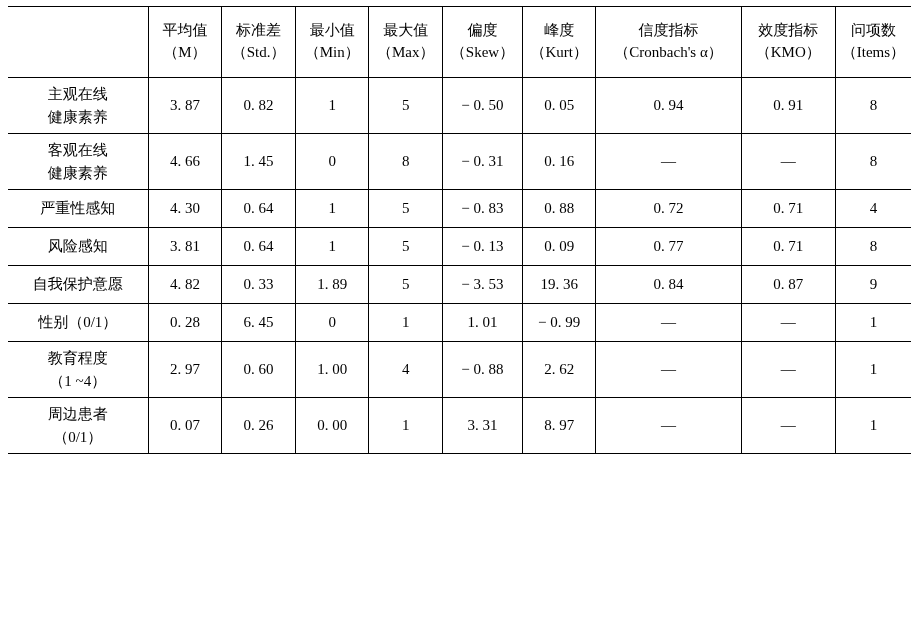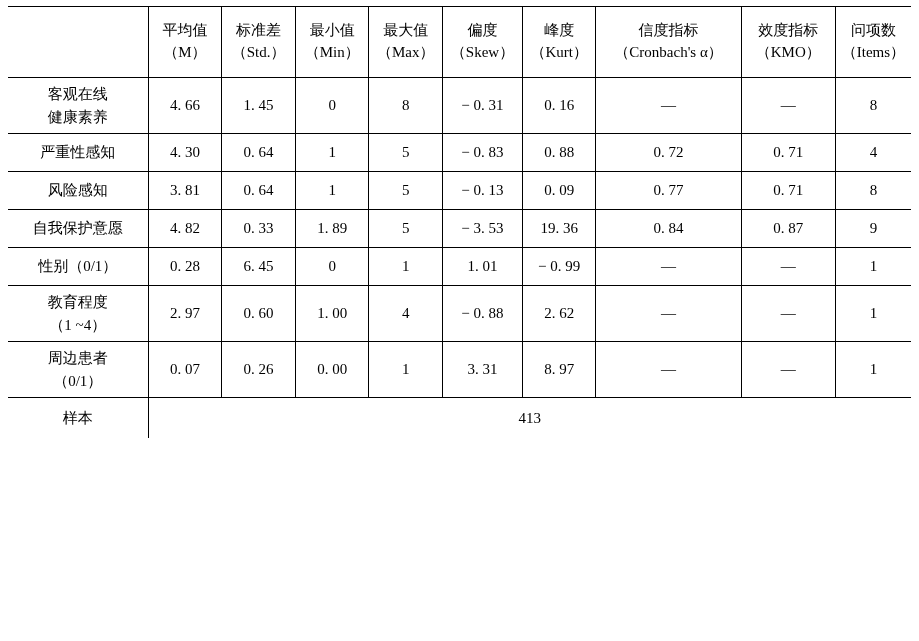--- a/index.html
+++ b/index.html
@@ -138,20 +138,35 @@
           <span class="hcell">（KMO）</span>
         </th>
         <th>
           <span class="hcell">问项数</span>
           <span class="hcell">（Items）</span>
         </th>
       </tr>
     </thead>
     <tbody>
 
+      <tr class="data-row h1row">
+        <td class="rowlabel">
+          <span class="l2">主观在线</span>
+          <span class="l2">健康素养</span>
+        </td>
+        <td class="num">3. 87</td>
+        <td class="num">0. 82</td>
+        <td class="num">1</td>
+        <td class="num">5</td>
+        <td class="num">− 0. 50</td>
+        <td class="num">0. 05</td>
+        <td class="num">0. 94</td>
+        <td class="num">0. 91</td>
+        <td class="num">8</td>
+      </tr>
 
       <tr class="data-row h1row">
         <td class="rowlabel">
           <span class="l2">客观在线</span>
           <span class="l2">健康素养</span>
         </td>
         <td class="num">4. 66</td>
         <td class="num">1. 45</td>
         <td class="num">0</td>
         <td class="num">8</td>
@@ -249,20 +264,16 @@
         <td class="num">0. 26</td>
         <td class="num">0. 00</td>
         <td class="num">1</td>
         <td class="num">3. 31</td>
         <td class="num">8. 97</td>
         <td class="num dash">—</td>
         <td class="num dash">—</td>
         <td class="num">1</td>
       </tr>
 
-      <tr class="sample-row last-row">
-        <td class="rowlabel">样本</td>
-        <td class="num" colspan="9">413</td>
-      </tr>
 
     </tbody>
   </table>
 </div>
 
 </body></html>

